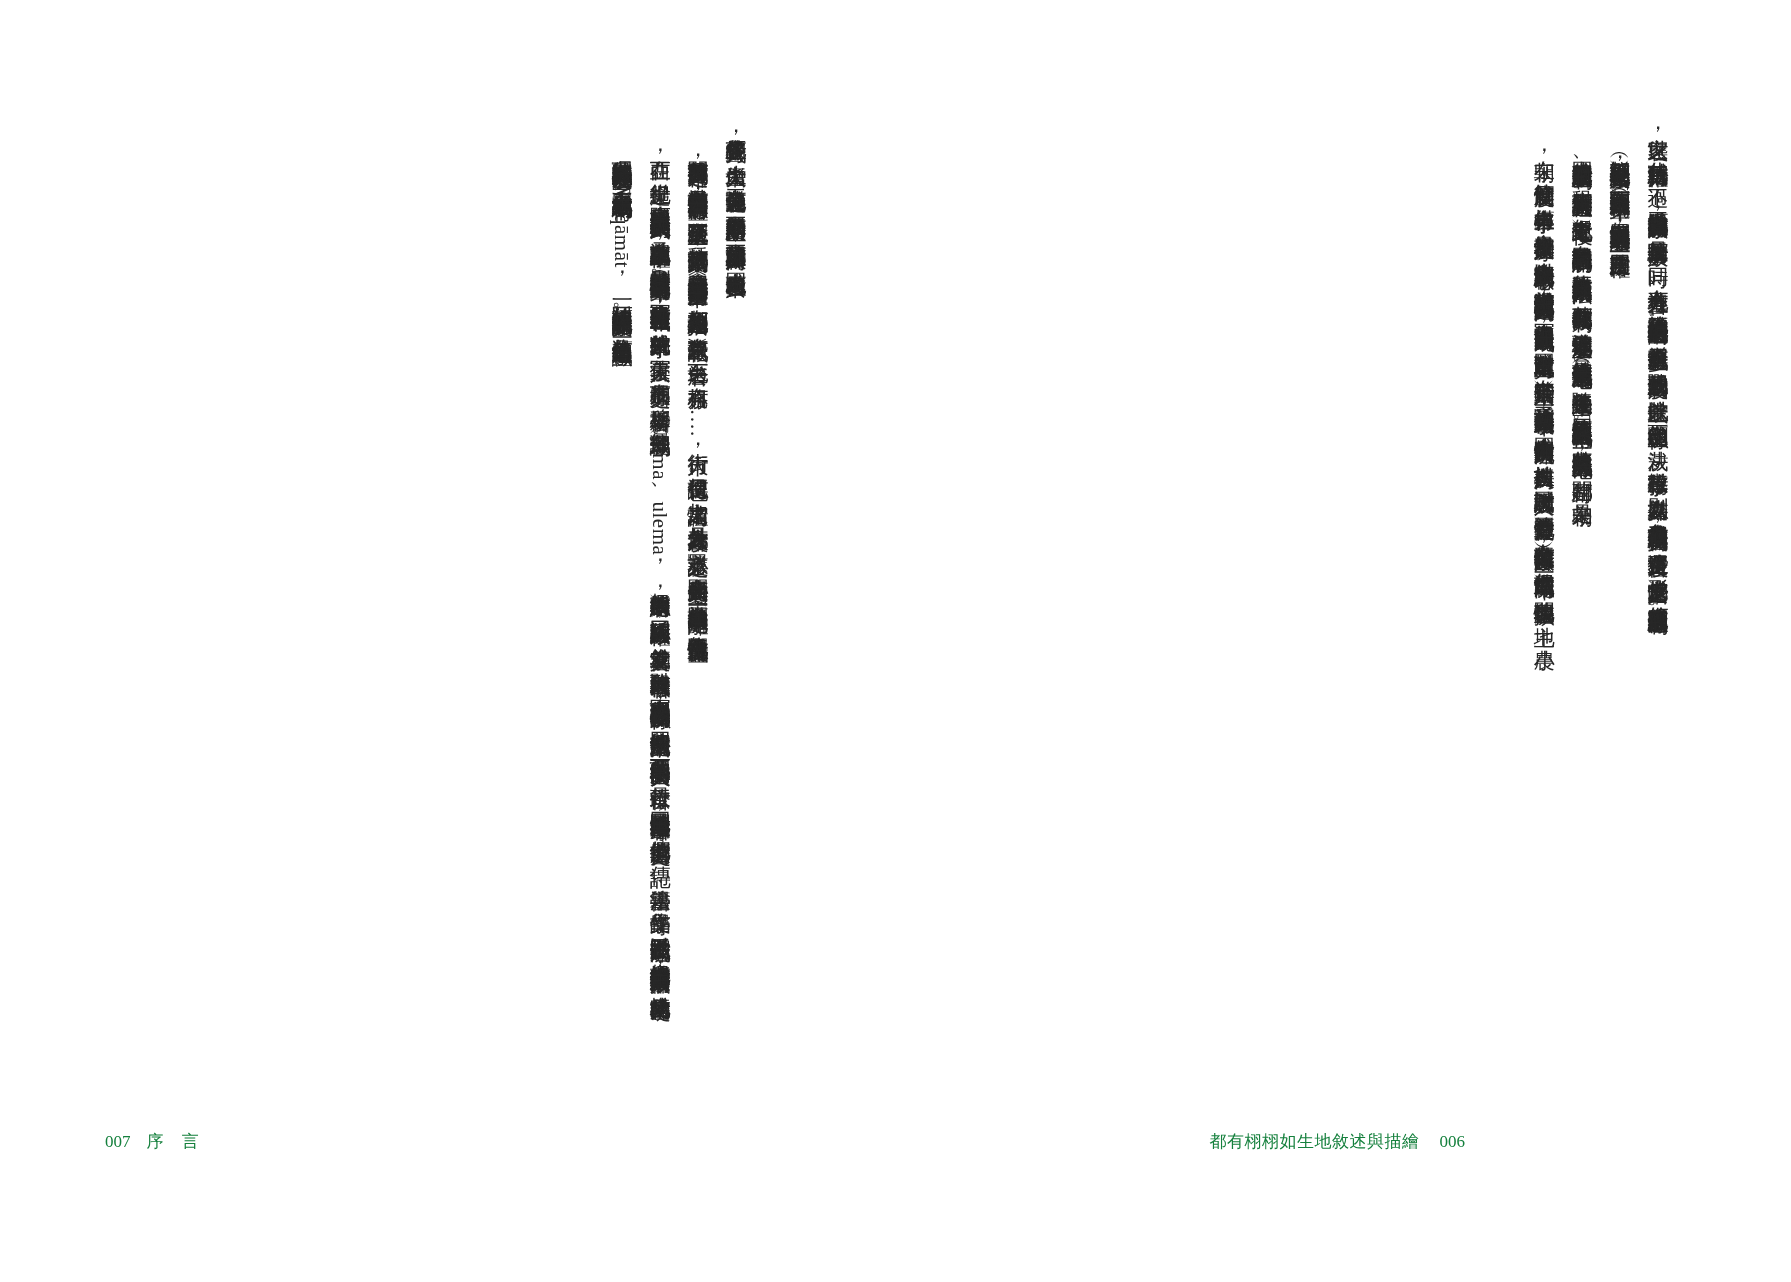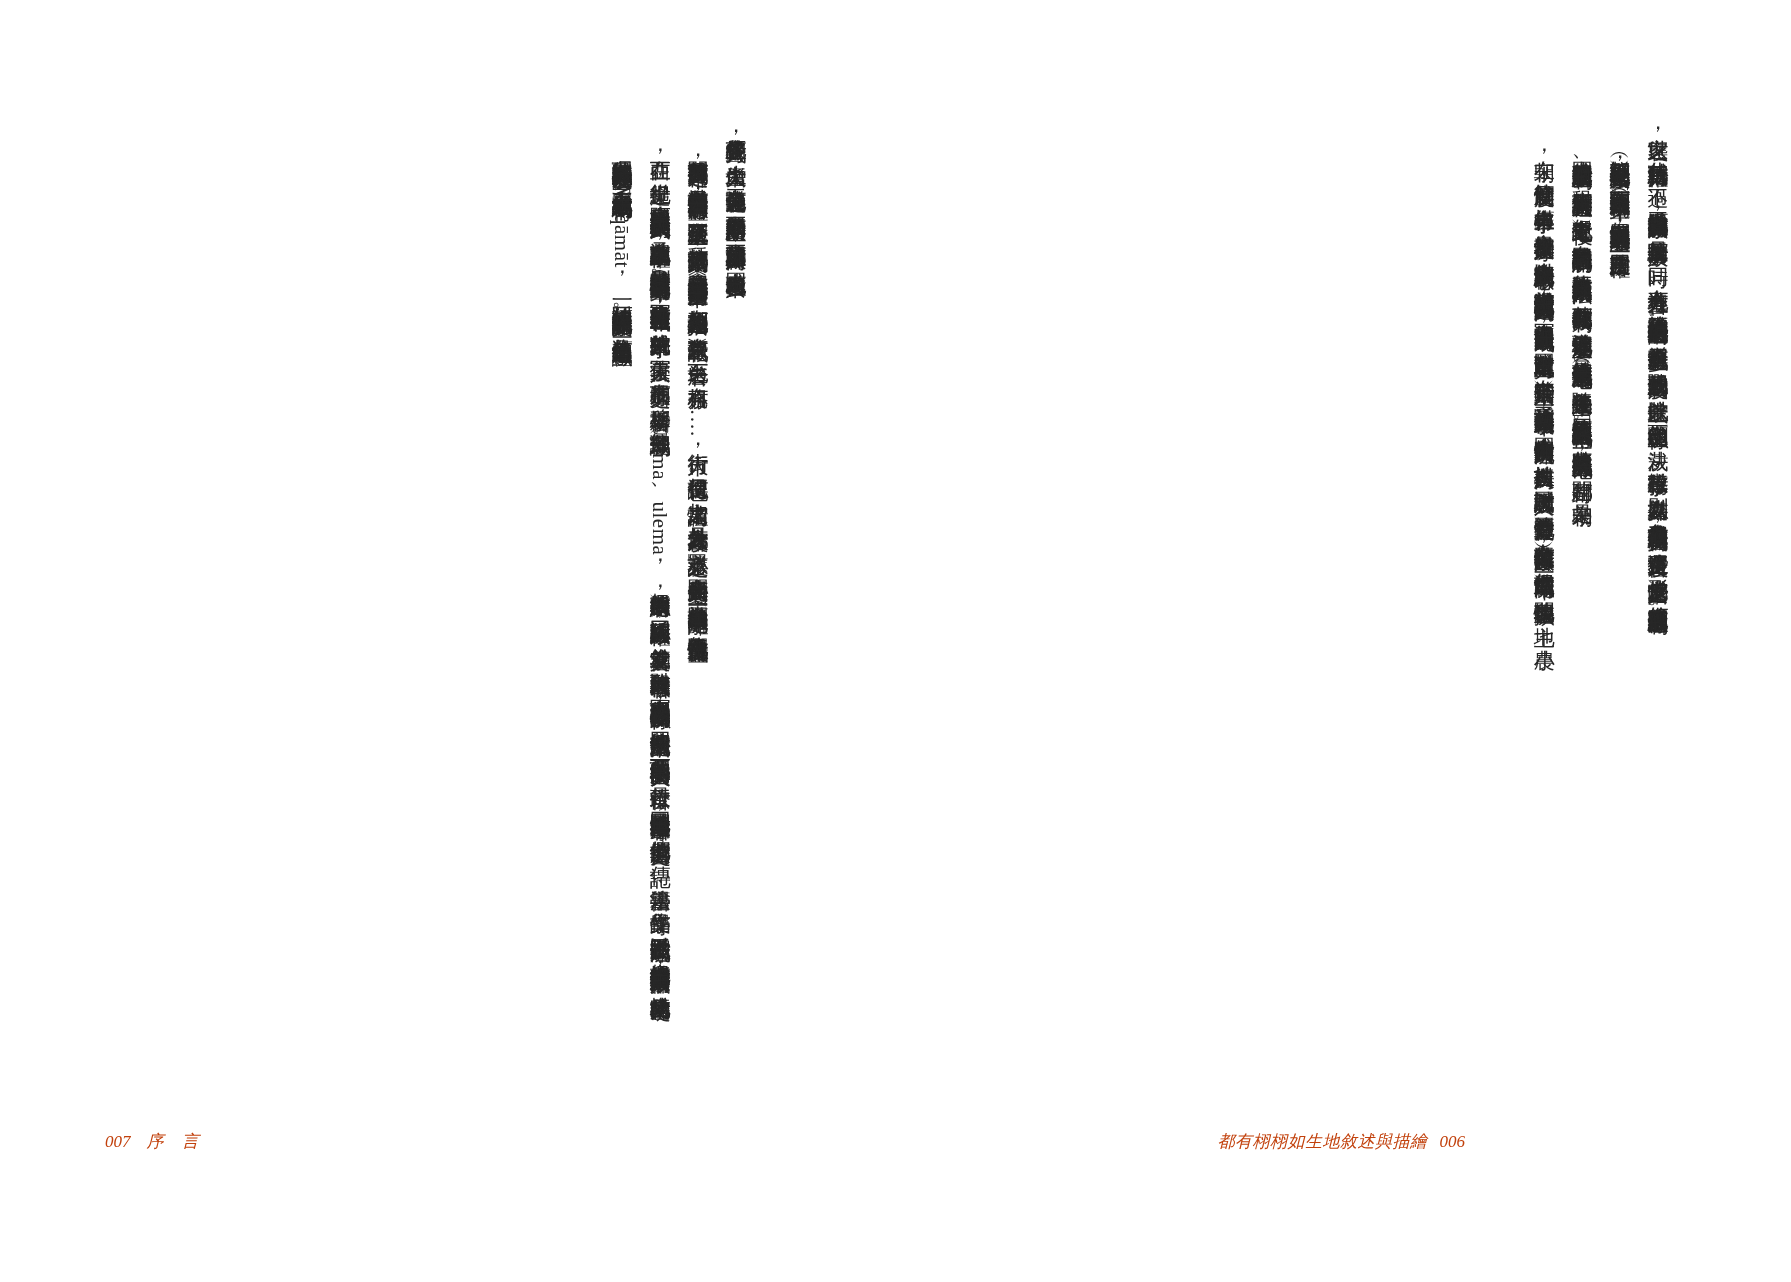--- a/index.html
+++ b/index.html
@@ -44,39 +44,38 @@
   }
   #left-text {
     right: 1037px;
     width: 652px;
   }
   .footer {
     position: absolute;
     top: 1130px;
     height: 22px;
     font-size: 17px;
-    color: #c2410c;
+    color: #15803d;
     white-space: nowrap;
-    font-style: italic;
   }
   .footer-left {
     left: 105px;
   }
   .footer-left .section-title {
     margin-left: 16px;
     letter-spacing: 7px;
   }
   .footer-right {
     right: 326px;
   }
   .footer-right .running-title {
     letter-spacing: 0.5px;
   }
   .footer-right .page-num {
-    margin-left: 12px;
+    margin-left: 20px;
   }
 </style>
 </head>
 <body>
 
 <div class="page-spread">
 
   <section>
     <div class="vtext" id="right-text">
       <p>之家世襲，代替朝廷執行政治權力。不過，平氏與源氏的祖先都與天皇家族有關，是擅長騎射的軍事貴族。同時，亦有進入地方社會、掌管稅務工作與維持地方治安的武士階層出現。鎌倉幕府召集武士參戰，並依戰功賜予恩賞的制度，以此掌控武士。而領土的主從關係、裁決、徵稅等行政事務，則以文書為媒介，負責文書業務的是在朝廷任職的文官們，這些文官遷至鎌倉後，形成文人官僚（文士）階層。後來的室町幕府也延續了這樣的體制。</p>

